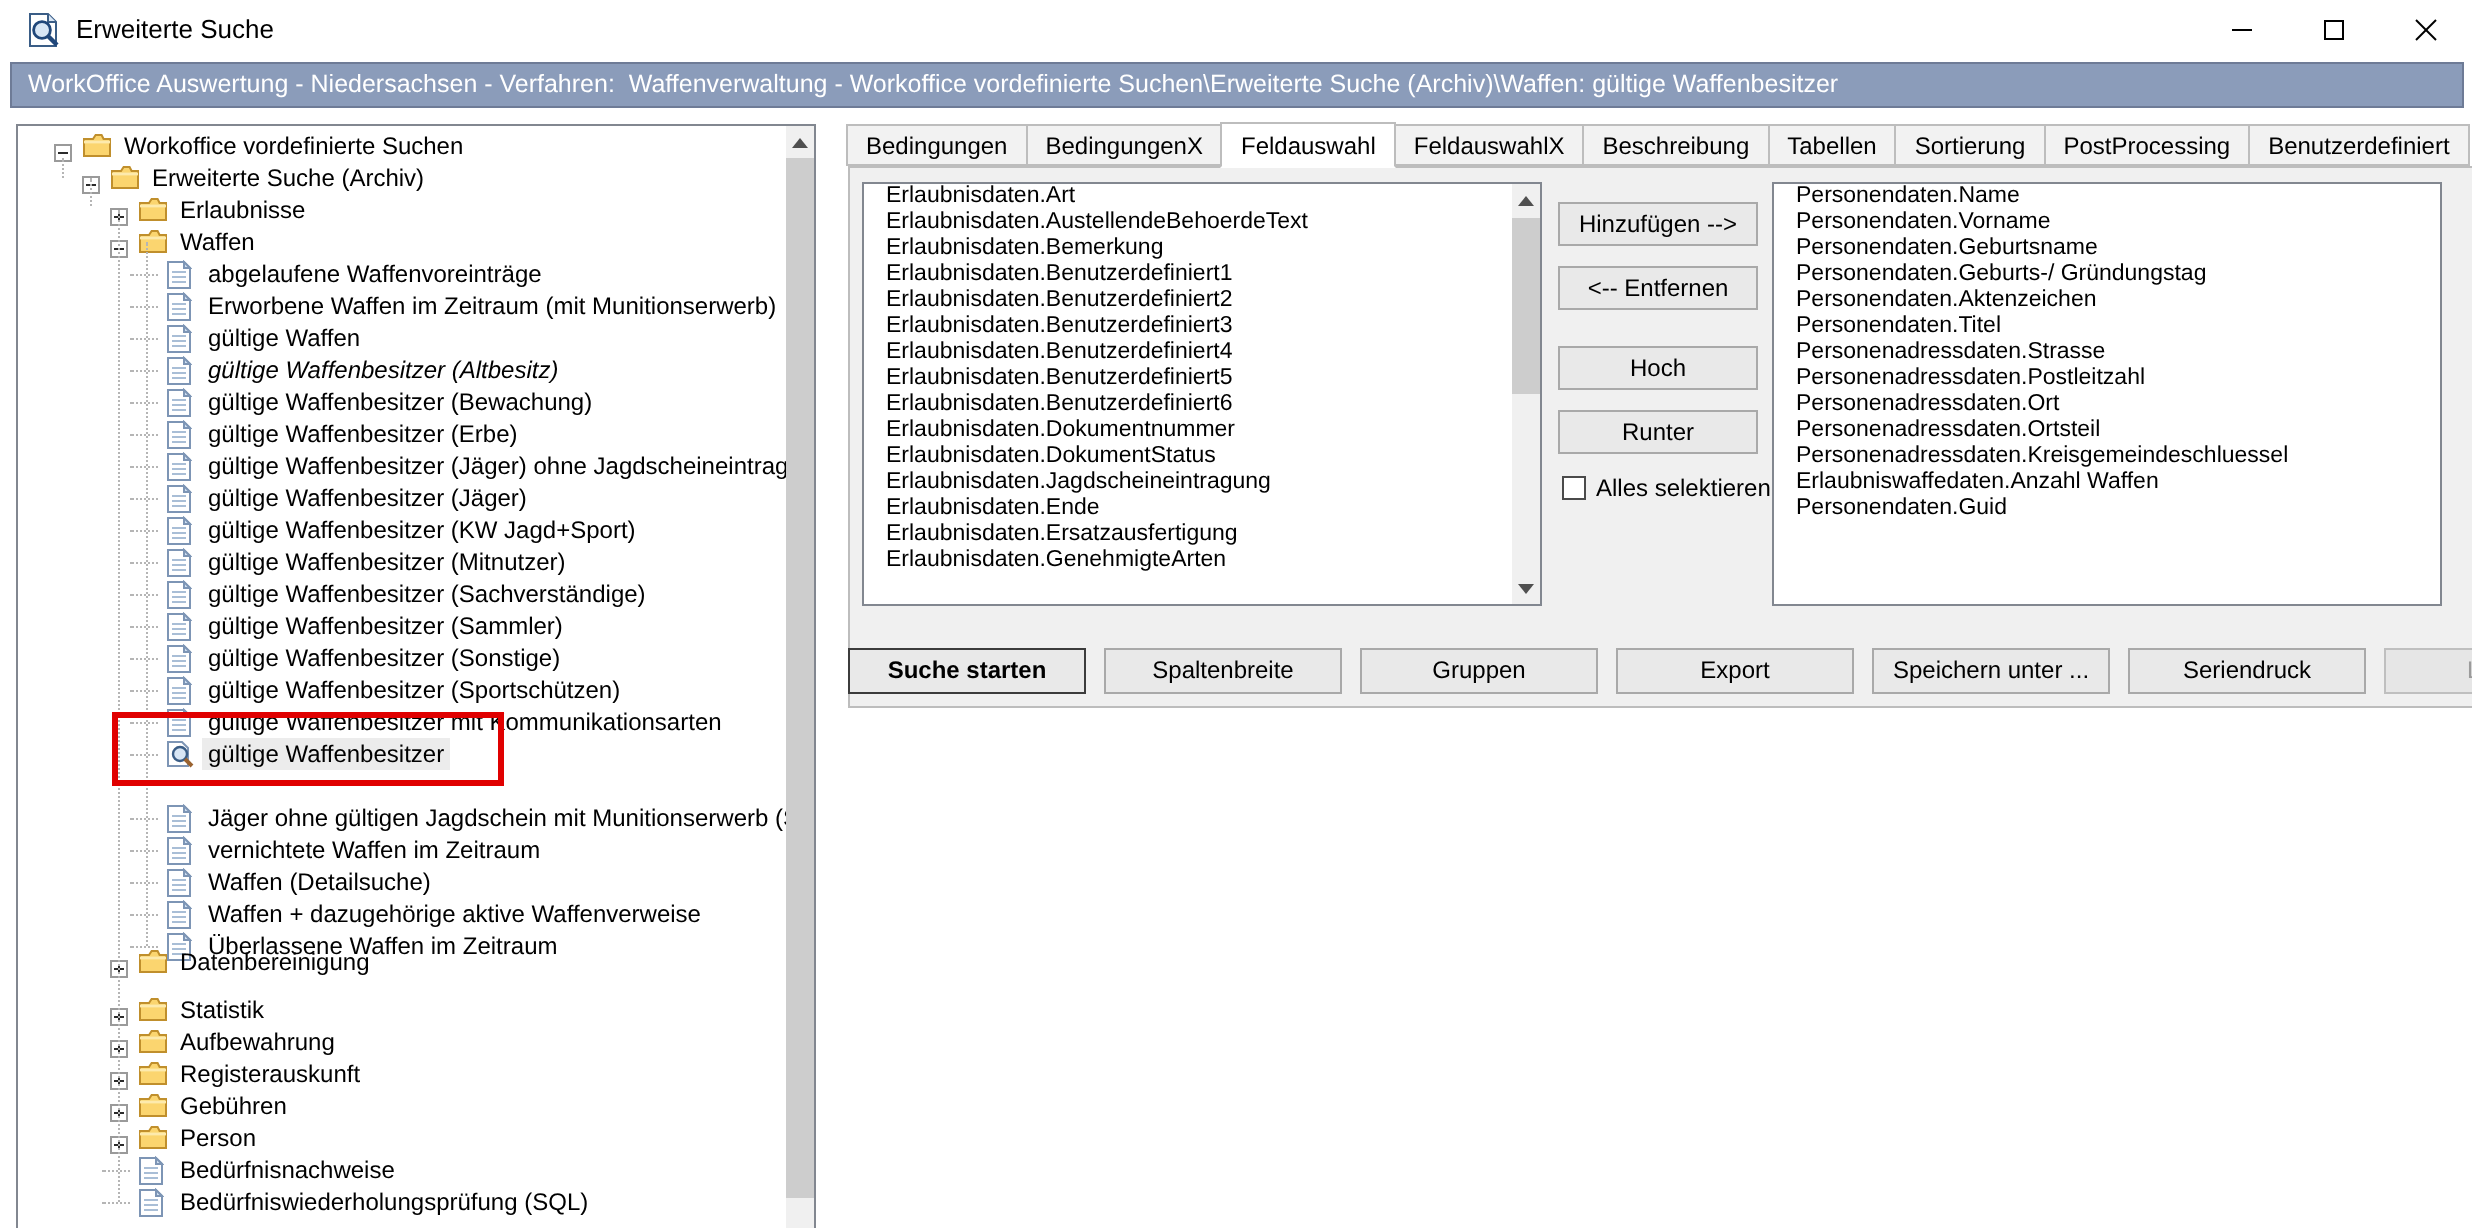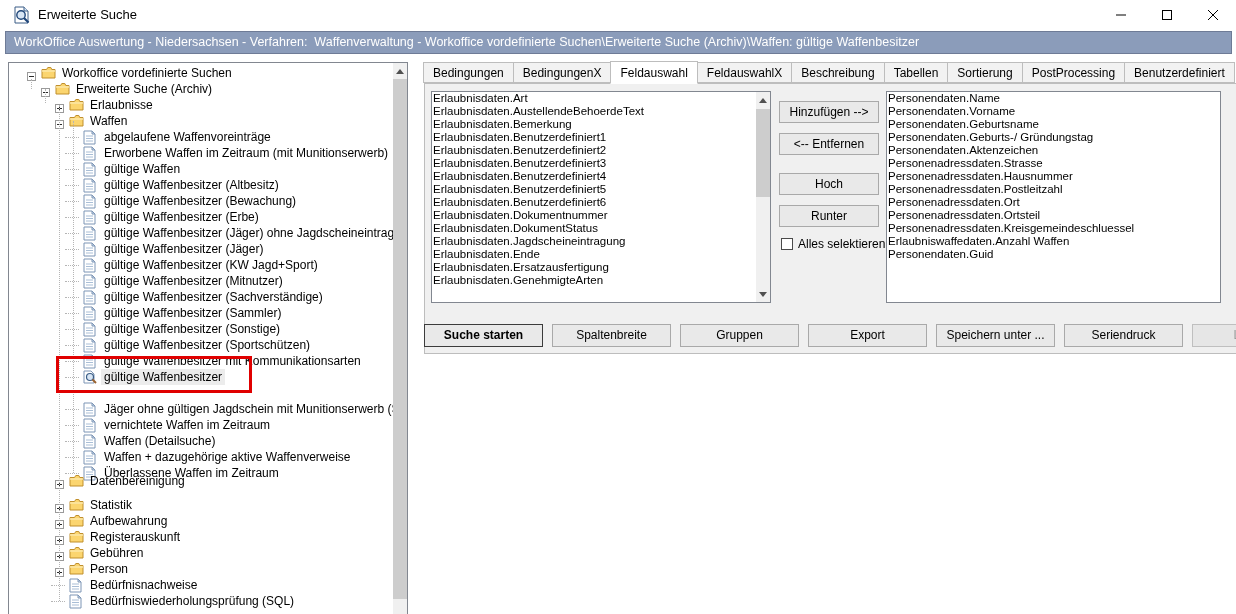--- a/index.html
+++ b/index.html
@@ -46,21 +46,21 @@
   .tab.active { background:#fff; height:23px; margin-top:-1px; line-height:22px;
     border-bottom:1px solid #fff; position:relative; z-index:4; font-size:12px; }
 
   
   #panel { position:absolute; left:424px; top:83px; width:816px; height:271px;
     background:#f0f0f0; border:1px solid #bdbdbd; z-index:2; }
 
   .listbox { position:absolute; background:#fff; border:1px solid #828790; overflow:hidden; }
   #list-available { left:6px; top:7px; width:340px; height:212px; }
   #list-selected { left:461px; top:7px; width:335px; height:212px; }
-  .lb-item { height:13px; font-size:11.5px; line-height:13px; padding-left:1px;
+  .lb-item { height:13px; font-size:11.5px; line-height:13px; padding-left:11px;
     white-space:nowrap; color:#000; }
   #list-av-sb { position:absolute; right:0; top:0; width:14px; height:210px; background:#f0f0f0; }
   #lb-thumb { position:absolute; left:0; top:17px; width:14px; height:88px; background:#cdcdcd; }
 
   .midbtn { position:absolute; left:354px; width:100px; height:22px; background:#e9e9e9;
     border:1px solid #a9a9a9; font-size:12px; text-align:center; line-height:20px; }
   #btn-add { top:17px; } #btn-remove { top:49px; } #btn-up { top:89px; } #btn-down { top:121px; }
   #selectall-wrap { position:absolute; left:356px; top:153px; height:14px; font-size:12px; line-height:14px; white-space:nowrap; }
   #selectall-box { display:inline-block; width:12px; height:12px; background:#fff;
     border:1px solid #4a4a4a; vertical-align:-2px; margin-right:5px; }
@@ -151,21 +151,21 @@
           </svg></span><span class="tree-label" style="margin-left: 92px;">Erworbene Waffen im Zeitraum (mit Munitionserwerb)</span></div>
       <div class="tree-row" style="top: 96px;"><span class="stub" style="left: 56px; width: 14px;"></span><span class="ticon" style="left: 74px;"><svg width="13" height="15" viewBox="0 0 13 15">
             <path d="M1 1 h8 l3 3 v10 H1 z" fill="#fff" stroke="#7d95b5"></path>
             <path d="M9 1 v3 h3 z" fill="#cfe0f2" stroke="#7d95b5"></path>
             <path d="M3 6 h7 M3 8.5 h7 M3 11 h7" stroke="#a9bed6" stroke-width="1"></path>
           </svg></span><span class="tree-label" style="margin-left: 92px;">gültige Waffen</span></div>
       <div class="tree-row" style="top: 112px;"><span class="stub" style="left: 56px; width: 14px;"></span><span class="ticon" style="left: 74px;"><svg width="13" height="15" viewBox="0 0 13 15">
             <path d="M1 1 h8 l3 3 v10 H1 z" fill="#fff" stroke="#7d95b5"></path>
             <path d="M9 1 v3 h3 z" fill="#cfe0f2" stroke="#7d95b5"></path>
             <path d="M3 6 h7 M3 8.5 h7 M3 11 h7" stroke="#a9bed6" stroke-width="1"></path>
-          </svg></span><span class="tree-label" style="margin-left: 92px;">gültige Waffenbesitzer (Altbesitz)</span></div>
+          </svg></span><span class="tree-label" style="margin-left: 92px; font-style: italic;">gültige Waffenbesitzer (Altbesitz)</span></div>
       <div class="tree-row" style="top: 128px;"><span class="stub" style="left: 56px; width: 14px;"></span><span class="ticon" style="left: 74px;"><svg width="13" height="15" viewBox="0 0 13 15">
             <path d="M1 1 h8 l3 3 v10 H1 z" fill="#fff" stroke="#7d95b5"></path>
             <path d="M9 1 v3 h3 z" fill="#cfe0f2" stroke="#7d95b5"></path>
             <path d="M3 6 h7 M3 8.5 h7 M3 11 h7" stroke="#a9bed6" stroke-width="1"></path>
           </svg></span><span class="tree-label" style="margin-left: 92px;">gültige Waffenbesitzer (Bewachung)</span></div>
       <div class="tree-row" style="top: 144px;"><span class="stub" style="left: 56px; width: 14px;"></span><span class="ticon" style="left: 74px;"><svg width="13" height="15" viewBox="0 0 13 15">
             <path d="M1 1 h8 l3 3 v10 H1 z" fill="#fff" stroke="#7d95b5"></path>
             <path d="M9 1 v3 h3 z" fill="#cfe0f2" stroke="#7d95b5"></path>
             <path d="M3 6 h7 M3 8.5 h7 M3 11 h7" stroke="#a9bed6" stroke-width="1"></path>
           </svg></span><span class="tree-label" style="margin-left: 92px;">gültige Waffenbesitzer (Erbe)</span></div>
@@ -368,22 +368,22 @@
     <span id="selectall-box"></span><span>Alles selektieren</span>
   </div>
 
   <div id="list-selected" class="listbox">
     <div id="list-sel-items">
         <div class="lb-item">Personendaten.Name</div>
         <div class="lb-item">Personendaten.Vorname</div>
         <div class="lb-item">Personendaten.Geburtsname</div>
         <div class="lb-item">Personendaten.Geburts-/ Gründungstag</div>
         <div class="lb-item">Personendaten.Aktenzeichen</div>
+        <div class="lb-item">Personendaten.Titel</div>
         <div class="lb-item">Personenadressdaten.Strasse</div>
-        <div class="lb-item">Personenadressdaten.Hausnummer</div>
         <div class="lb-item">Personenadressdaten.Postleitzahl</div>
         <div class="lb-item">Personenadressdaten.Ort</div>
         <div class="lb-item">Personenadressdaten.Ortsteil</div>
         <div class="lb-item">Personenadressdaten.Kreisgemeindeschluessel</div>
         <div class="lb-item">Erlaubniswaffedaten.Anzahl Waffen</div>
         <div class="lb-item">Personendaten.Guid</div>
       </div>
   </div>
 </div>
 

